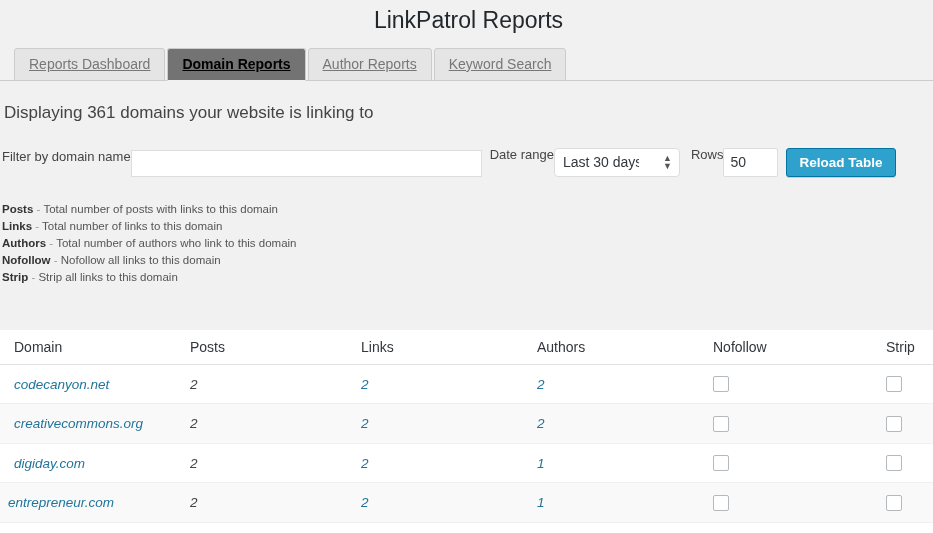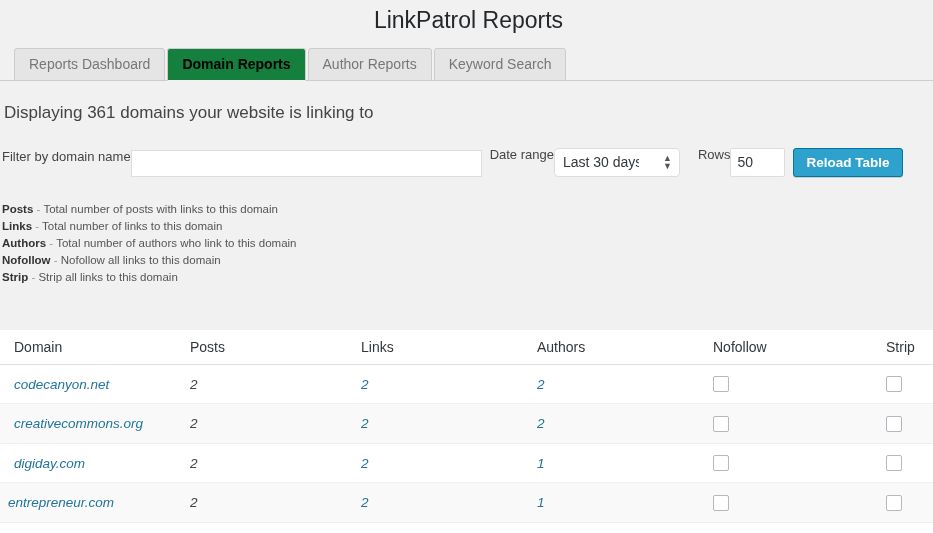--- a/index.html
+++ b/index.html
@@ -42,23 +42,24 @@
     margin: 4px 2px -1px 0;
     font-size: 14px;
     line-height: 18px;
     color: #777;
     background: #e5e5e5;
     border: 1px solid #ccc;
     border-bottom: 1px solid #ccc;
     border-radius: 3px 3px 0 0;
     cursor: pointer;
     white-space: nowrap;
+    text-decoration: underline;
   }
   .tab.active {
-    background: #15803d;
+    background: #737373;
     color: #000;
     font-weight: bold;
     border-bottom-color: #f1f1f1;
   }
 
   
   .summary {
     font-size: 17px;
     font-weight: 400;
     color: #444;
@@ -114,21 +115,21 @@
     right: 8px; top: 50%;
     transform: translateY(-50%);
     font-size: 9px;
     line-height: 8px;
     color: #555;
     pointer-events: none;
     display: flex;
     flex-direction: column;
     align-items: center;
   }
-  .field-rows { margin-left: 18px; }
+  .field-rows { margin-left: 11px; }
   .rows-input {
     width: 55px;
     height: 29px;
     padding: 3px 6px;
     font-size: 14px;
     font-family: "Liberation Sans", sans-serif;
     color: #32373c;
     background: #fff;
     border: 1px solid #ddd;
     border-radius: 2px;

